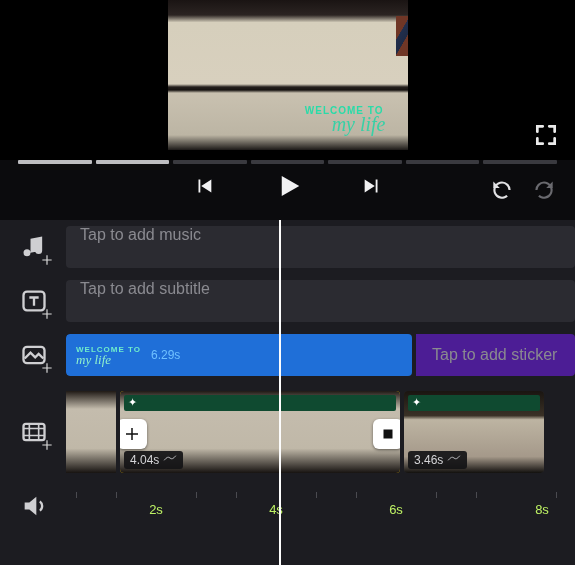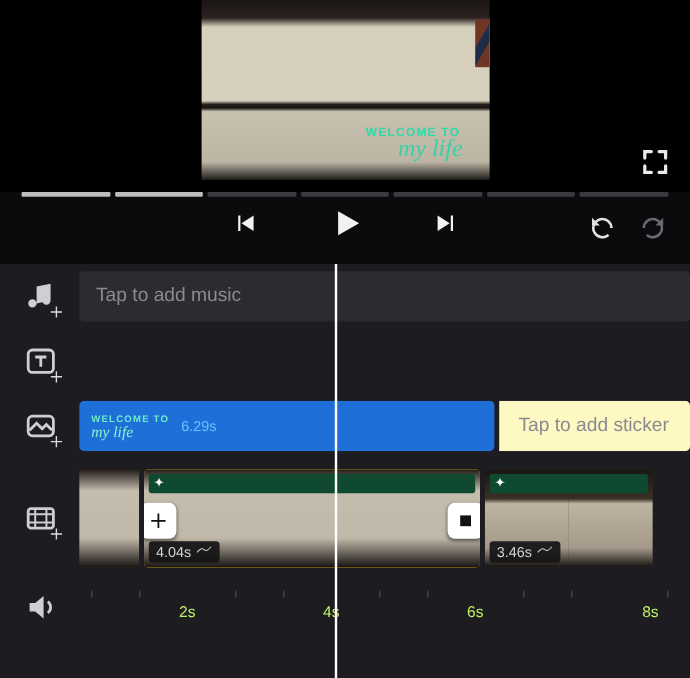--- a/index.html
+++ b/index.html
@@ -34,29 +34,29 @@
   
   .tracks{flex:1 1 auto;background:#1c1c21;display:flex;flex-direction:column;position:relative;overflow:hidden}
   .playhead{position:absolute;top:0;bottom:0;left:279px;width:2px;background:#fdfdfd;z-index:50;pointer-events:none}
 
   .row{display:flex;align-items:center;height:54px;padding-left:12px;gap:10px}
   .rowicon{width:44px;height:44px;display:flex;align-items:center;justify-content:center;color:#cfcfd2;flex:0 0 44px;position:relative}
   .rowicon svg{width:28px;height:28px;fill:currentColor}
   .plus-badge{position:absolute;right:4px;bottom:4px;width:12px;height:12px;color:#dcdcdc}
   .plus-badge svg{width:14px;height:14px}
 
-  .lane{flex:1 1 auto;height:42px;background:#2b2b31;border-radius:4px;display:flex;align-items:center;padding:0 14px;color:#8a8a90;font-size:16px;margin-right:0;overflow:hidden;white-space:nowrap}
+  .lane{flex:1 1 auto;height:42px;background:#2b2b31;border-radius:4px;display:flex;padding:0 14px;color:#8a8a90;font-size:16px;margin-right:0;overflow:hidden;white-space:nowrap}
 
   
   .sticker-row .lane{padding:0}
   .sticker-clip{height:42px;background:#1f6fd8;border-radius:4px;display:flex;align-items:center;padding:0 10px;gap:10px;flex:0 0 346px}
   .sticker-clip .mini-wm-a{color:#6feccb;font-size:8px;letter-spacing:1px;font-weight:600;line-height:9px}
   .sticker-clip .mini-wm-b{color:#8ff0cc;font-family:'Brush Script MT',cursive;font-style:italic;font-size:13px;line-height:11px}
   .sticker-clip .dur{color:#6fc1ff;font-size:12px;font-weight:500}
-  .sticker-rest{flex:1;height:42px;background:#fef9c3;display:flex;align-items:center;padding:0 16px;color:#8a8a90;font-size:16px;margin-left:4px}
+  .sticker-rest{flex:1;height:42px;background:#4c1d95;display:flex;align-items:center;padding:0 16px;color:#8a8a90;font-size:16px;margin-left:4px}
 
   
   .video-row{height:100px;align-items:flex-start;padding-top:8px}
   .video-row .rowicon{margin-top:20px}
   .video-lane{flex:1;display:flex;align-items:center;height:84px;gap:4px;position:relative;margin-right:0}
 
   .clip{height:82px;border-radius:4px;position:relative;overflow:hidden;background:#2a2a2f}
   .clip .thumbs{position:absolute;inset:0;display:flex}
   .clip .thumbs span{flex:1;background:linear-gradient(180deg,#201a16 0%,#c4bcad 22%,#c0b8a8 70%,#171311 100%)}
   .clip .fxbar{position:absolute;top:4px;left:4px;right:4px;height:16px;background:#0f4a30;border-radius:2px}
@@ -159,20 +159,23 @@
     <div class="row">
       <div class="rowicon">
         <svg viewBox="0 0 24 24">
             <rect x="3" y="4" width="18" height="16" rx="3" fill="none" stroke="currentColor" stroke-width="2"></rect>
             <path d="M8 9h8M12 9v7" stroke="currentColor" stroke-width="2"></path>
           </svg>
         <span class="plus-badge"><svg viewBox="0 0 24 24" fill="currentColor">
               <path d="M11 4h2v16h-2zM4 11h16v2H4z"></path>
             </svg></span>
       </div>
+      <div class="lane">
+          <span>Tap to add subtitle</span>
+        </div>
     </div>
 
     <div class="row sticker-row">
       <div class="rowicon">
         <svg viewBox="0 0 24 24">
             <rect x="3" y="5" width="18" height="14" rx="3" fill="none" stroke="currentColor" stroke-width="2"></rect>
             <path d="M4 15l5-5 4 4 3-3 4 4" fill="none" stroke="currentColor" stroke-width="2"></path>
           </svg>
         <span class="plus-badge"><svg viewBox="0 0 24 24" fill="currentColor">
               <path d="M11 4h2v16h-2zM4 11h16v2H4z"></path>

